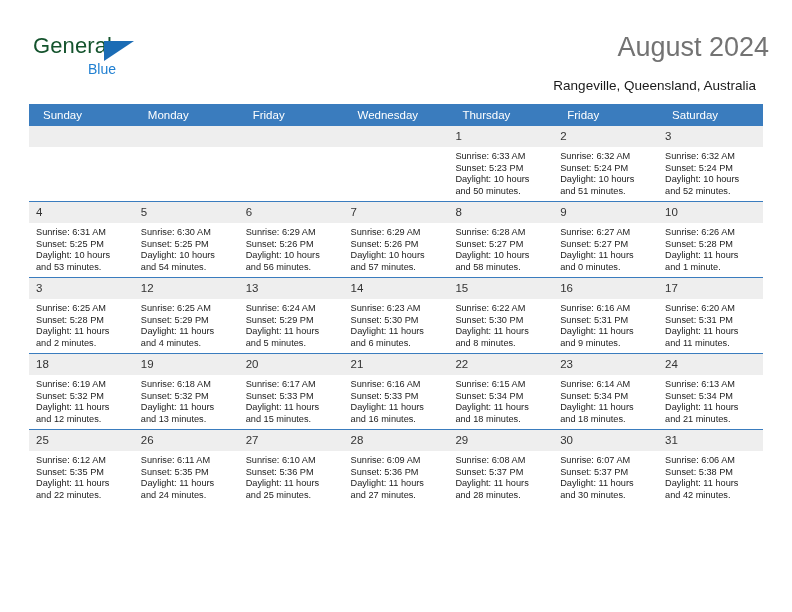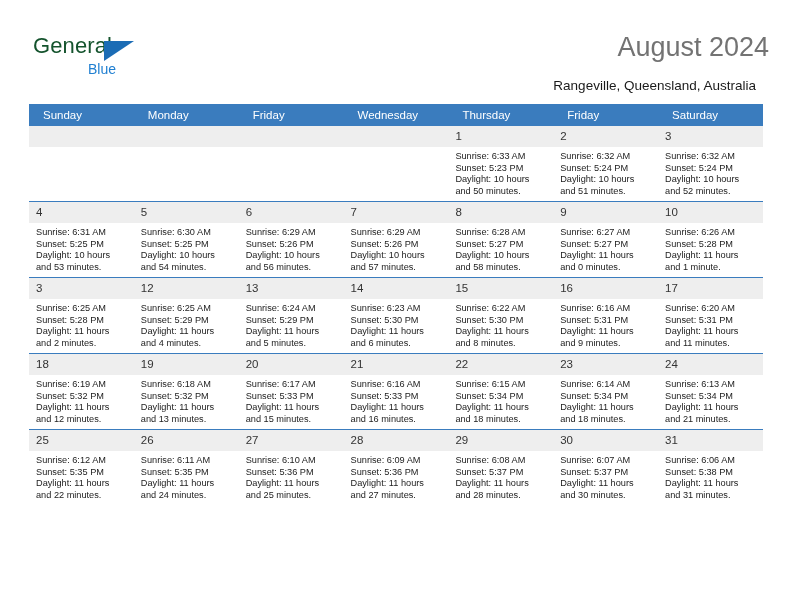--- a/index.html
+++ b/index.html
@@ -476,20 +476,20 @@
               <div>Daylight: 11 hours</div>
               <div>and 30 minutes.</div>
             </div>
           </td>
           <td>
             <span class="daynum">31</span>
             <div class="cellbody">
               <div>Sunrise: 6:06 AM</div>
               <div>Sunset: 5:38 PM</div>
               <div>Daylight: 11 hours</div>
-              <div>and 31 minutes.</div>
+              <div>and 42 minutes.</div>
             </div>
           </td>
         </tr>
       </tbody>
   </table>
 
 </div>
 
 </body></html>

